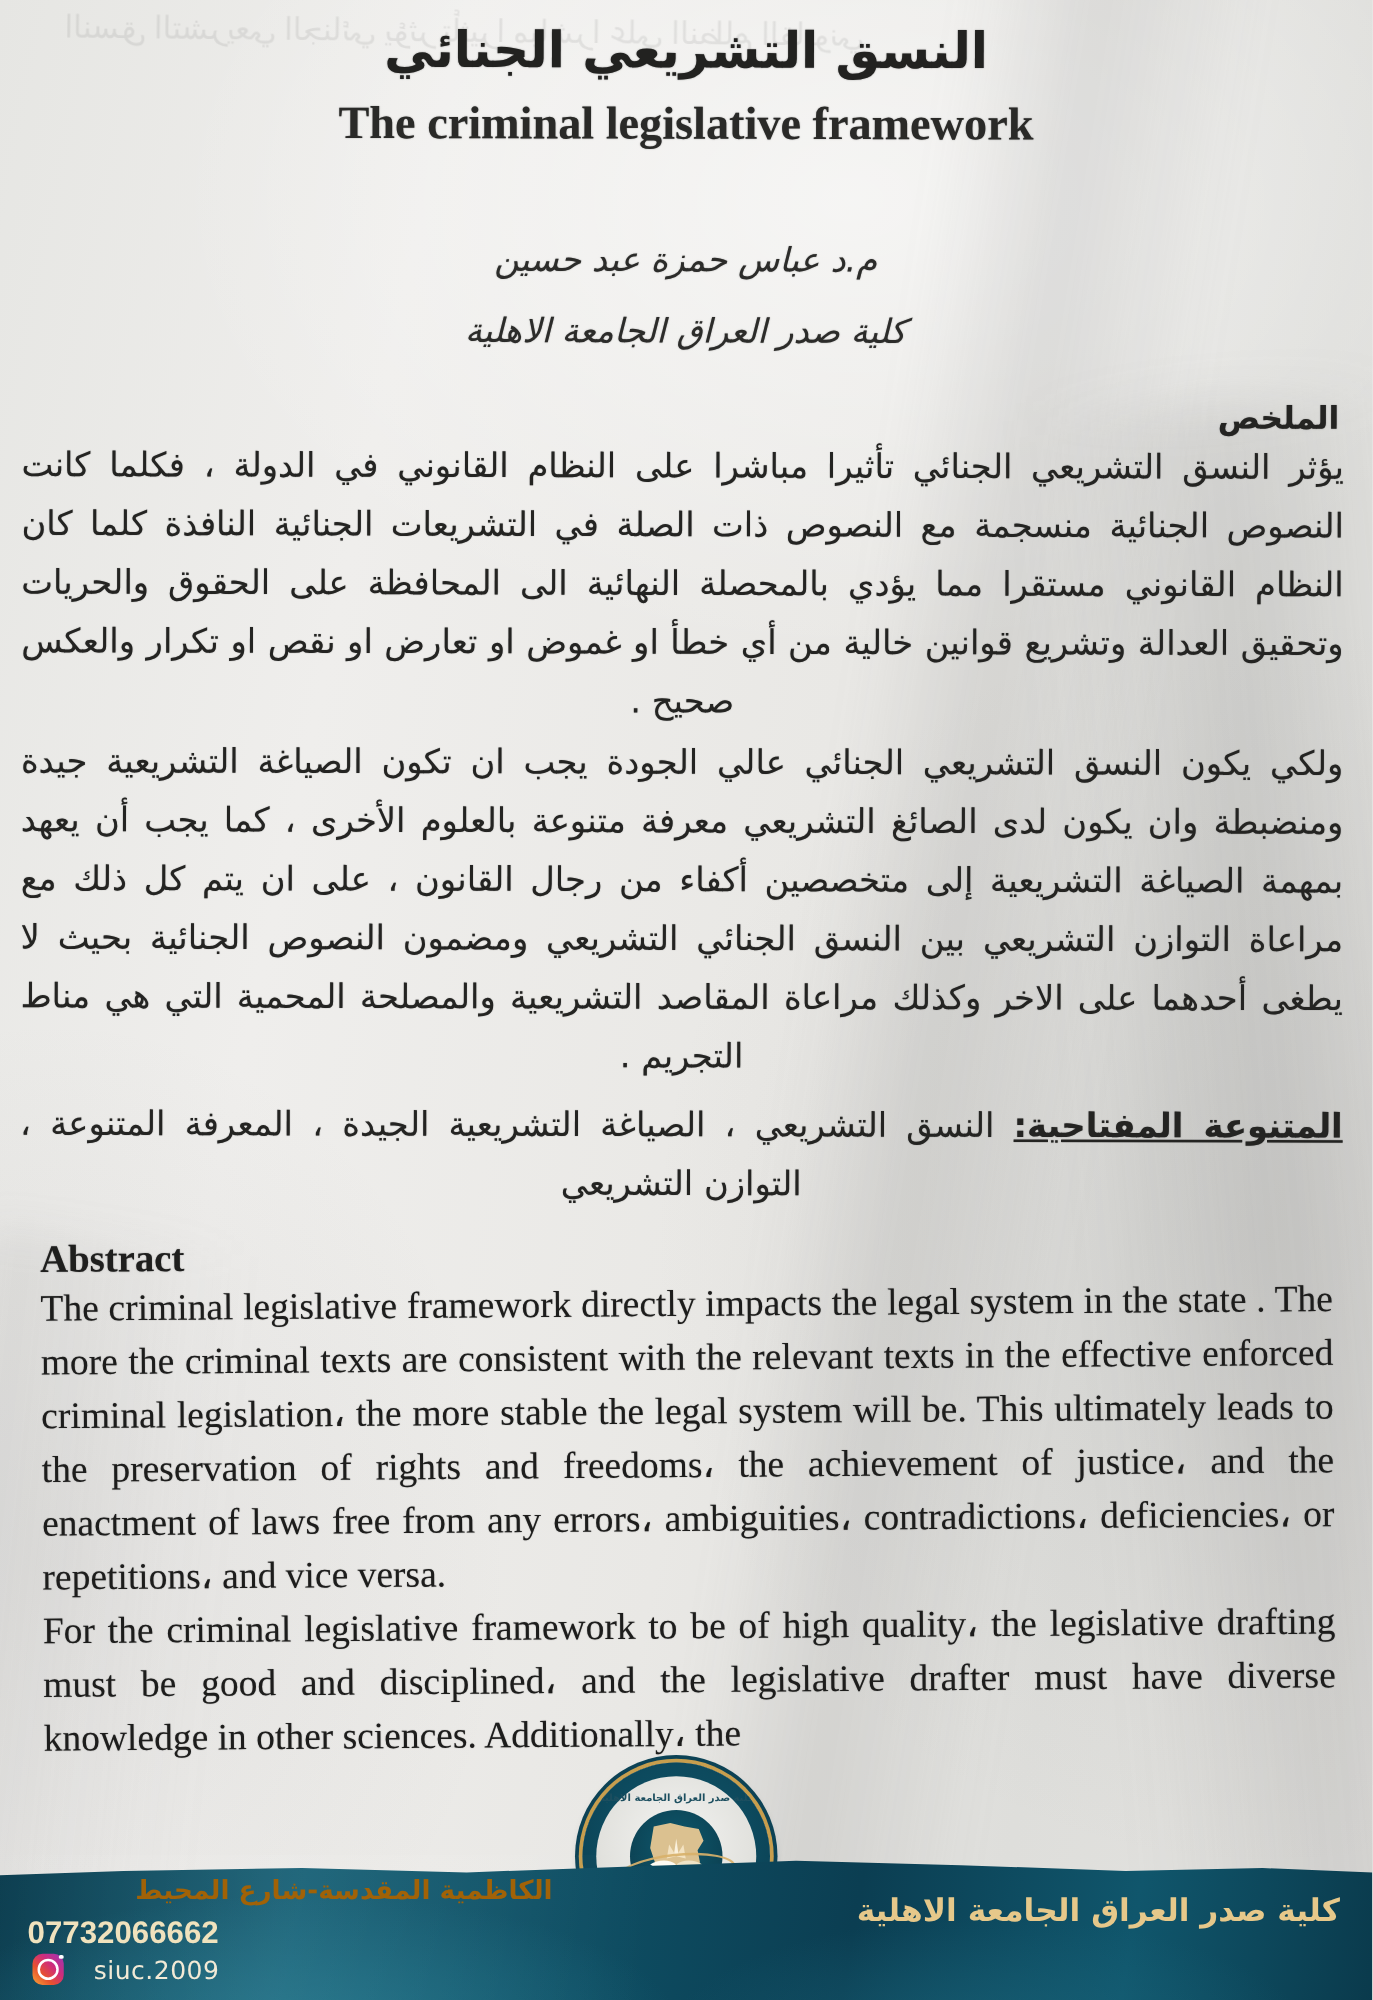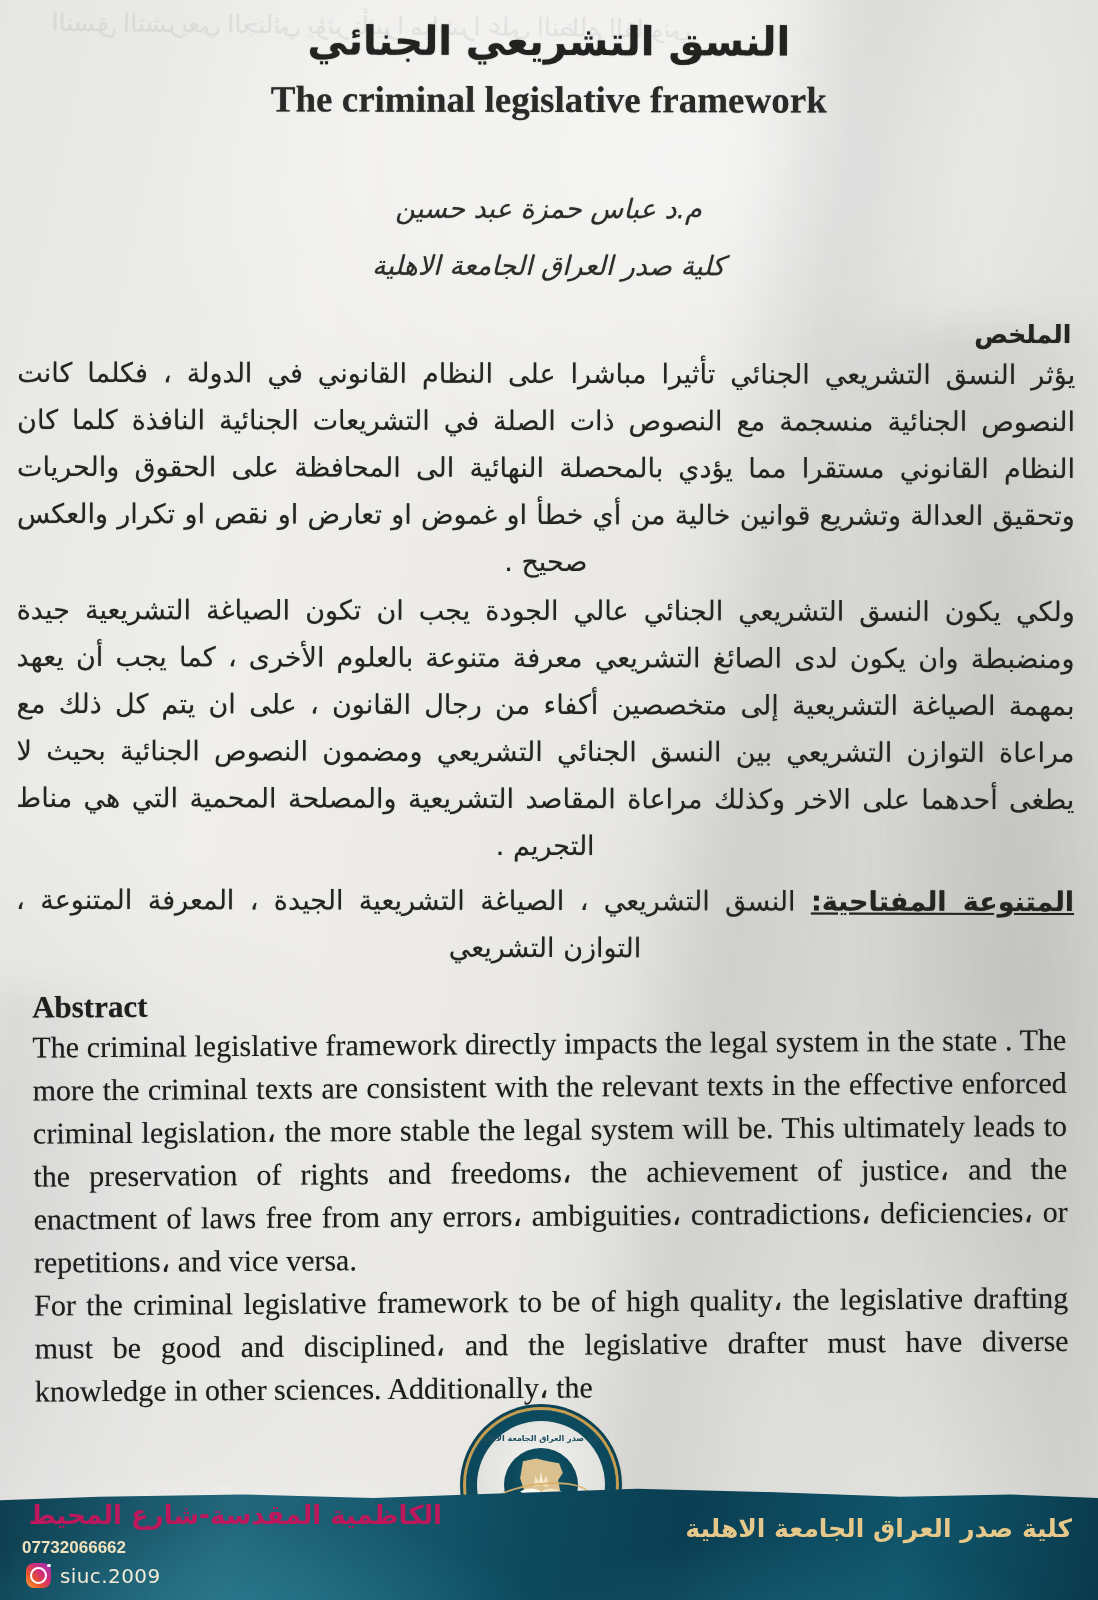--- a/index.html
+++ b/index.html
@@ -201,40 +201,40 @@
   #footer-left {
     position: absolute;
     left: 22px; top: 16px;
     direction: rtl;
     text-align: right;
     width: 420px;
   }
   .f-addr {
     font-family: "DejaVu Sans", "Liberation Sans", sans-serif;
     font-weight: bold;
-    font-size: 26px;
-    color: #be185d;
+    font-size: 21px;
+    color: #a16207;
     letter-spacing: 0px;
   }
   .f-phone {
     font-family: "Liberation Sans", "DejaVu Sans", sans-serif;
     font-weight: bold;
-    font-size: 17px;
+    font-size: 25px;
     color: #f0e2bd;
     margin-top: 8px;
     margin-right: 46px;
     direction: ltr;
     text-align: left;
   }
   #footer-social {
     position: absolute;
     left: 26px; bottom: 12px;
     display: flex;
     align-items: center;
-    gap: 9px;
+    gap: 24px;
   }
   .ig-icon {
     width: 25px; height: 25px;
     border-radius: 8px;
     background: linear-gradient(45deg, #f9a83a 0%, #e8532c 32%, #cf2d7b 62%, #9b36b7 100%);
     display: flex; align-items: center; justify-content: center;
     flex: 0 0 auto;
   }
   .ig-icon .ig-ring {
     width: 13px; height: 13px;

